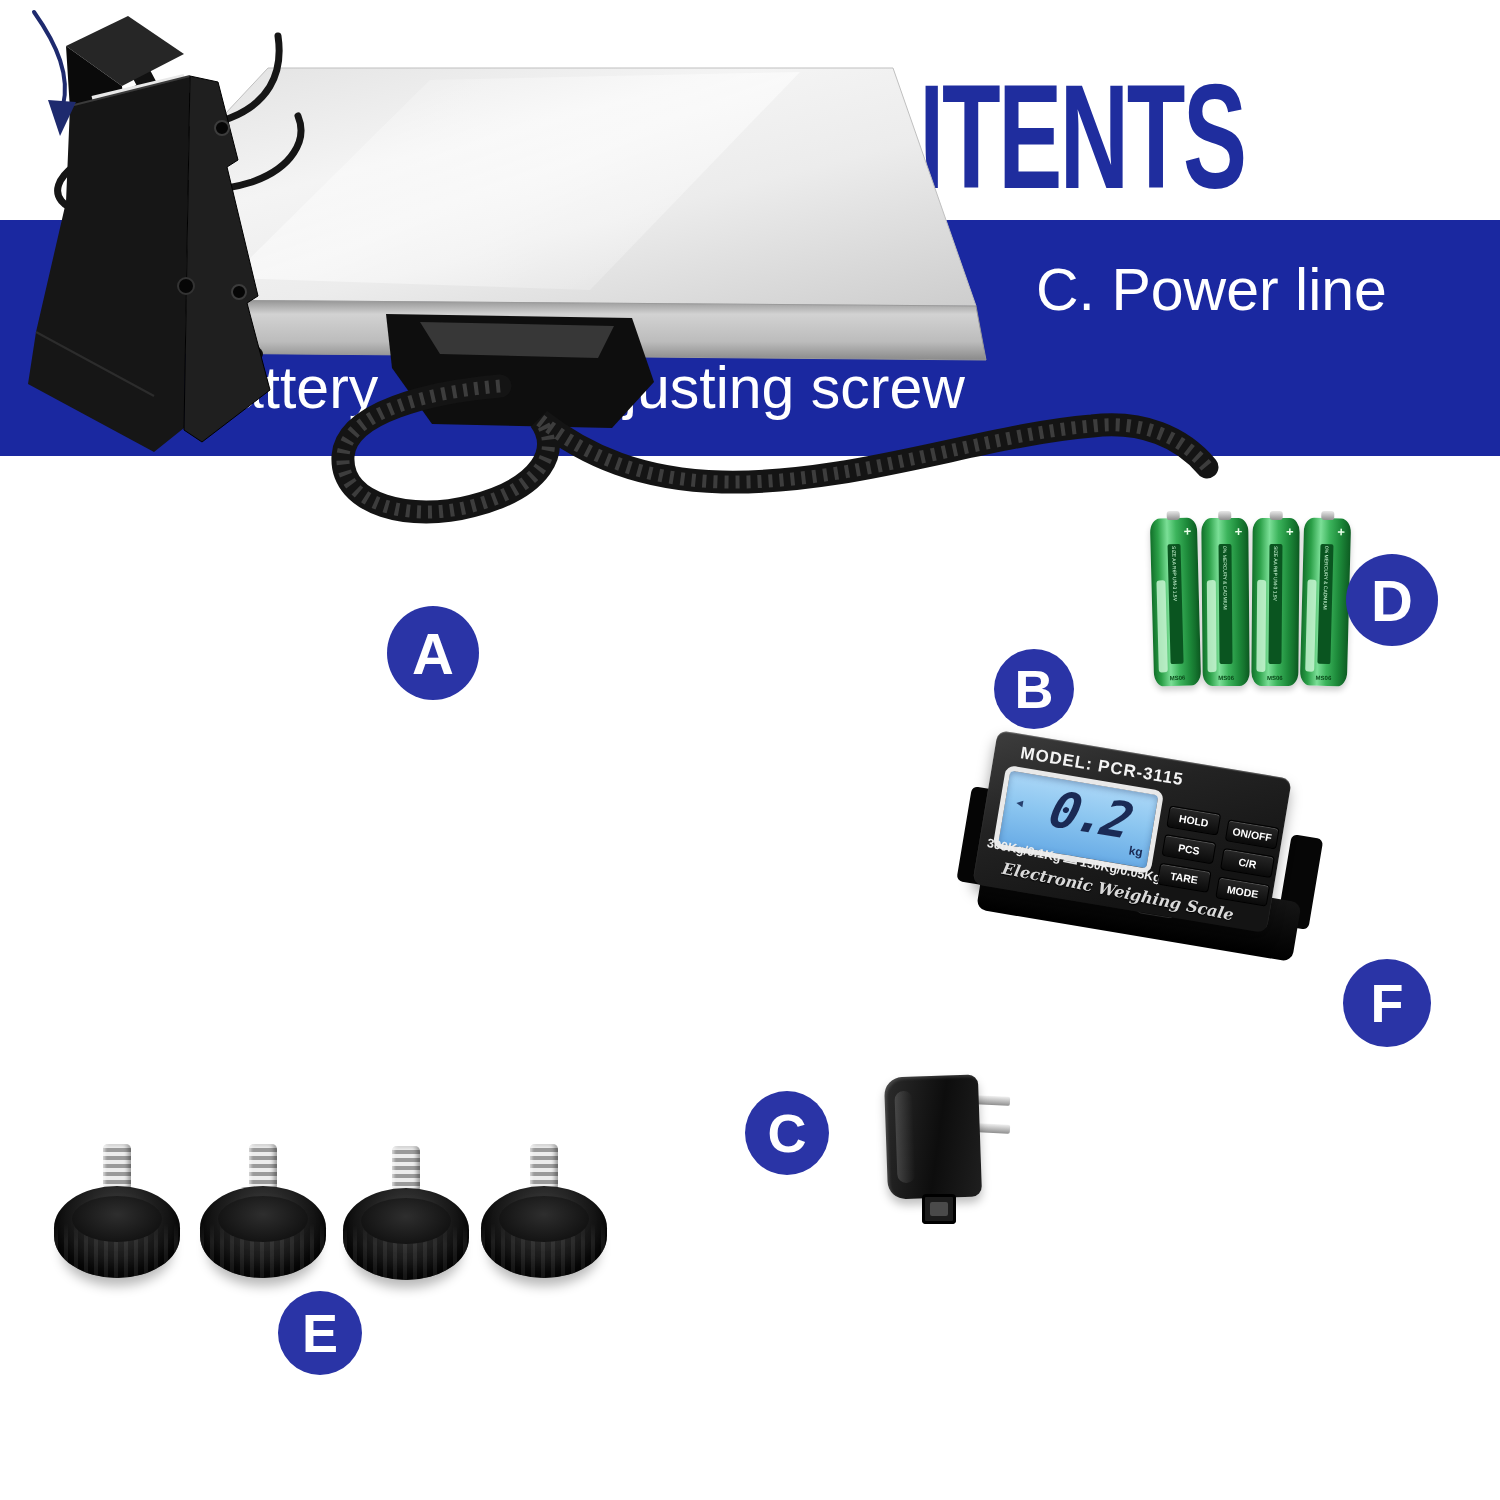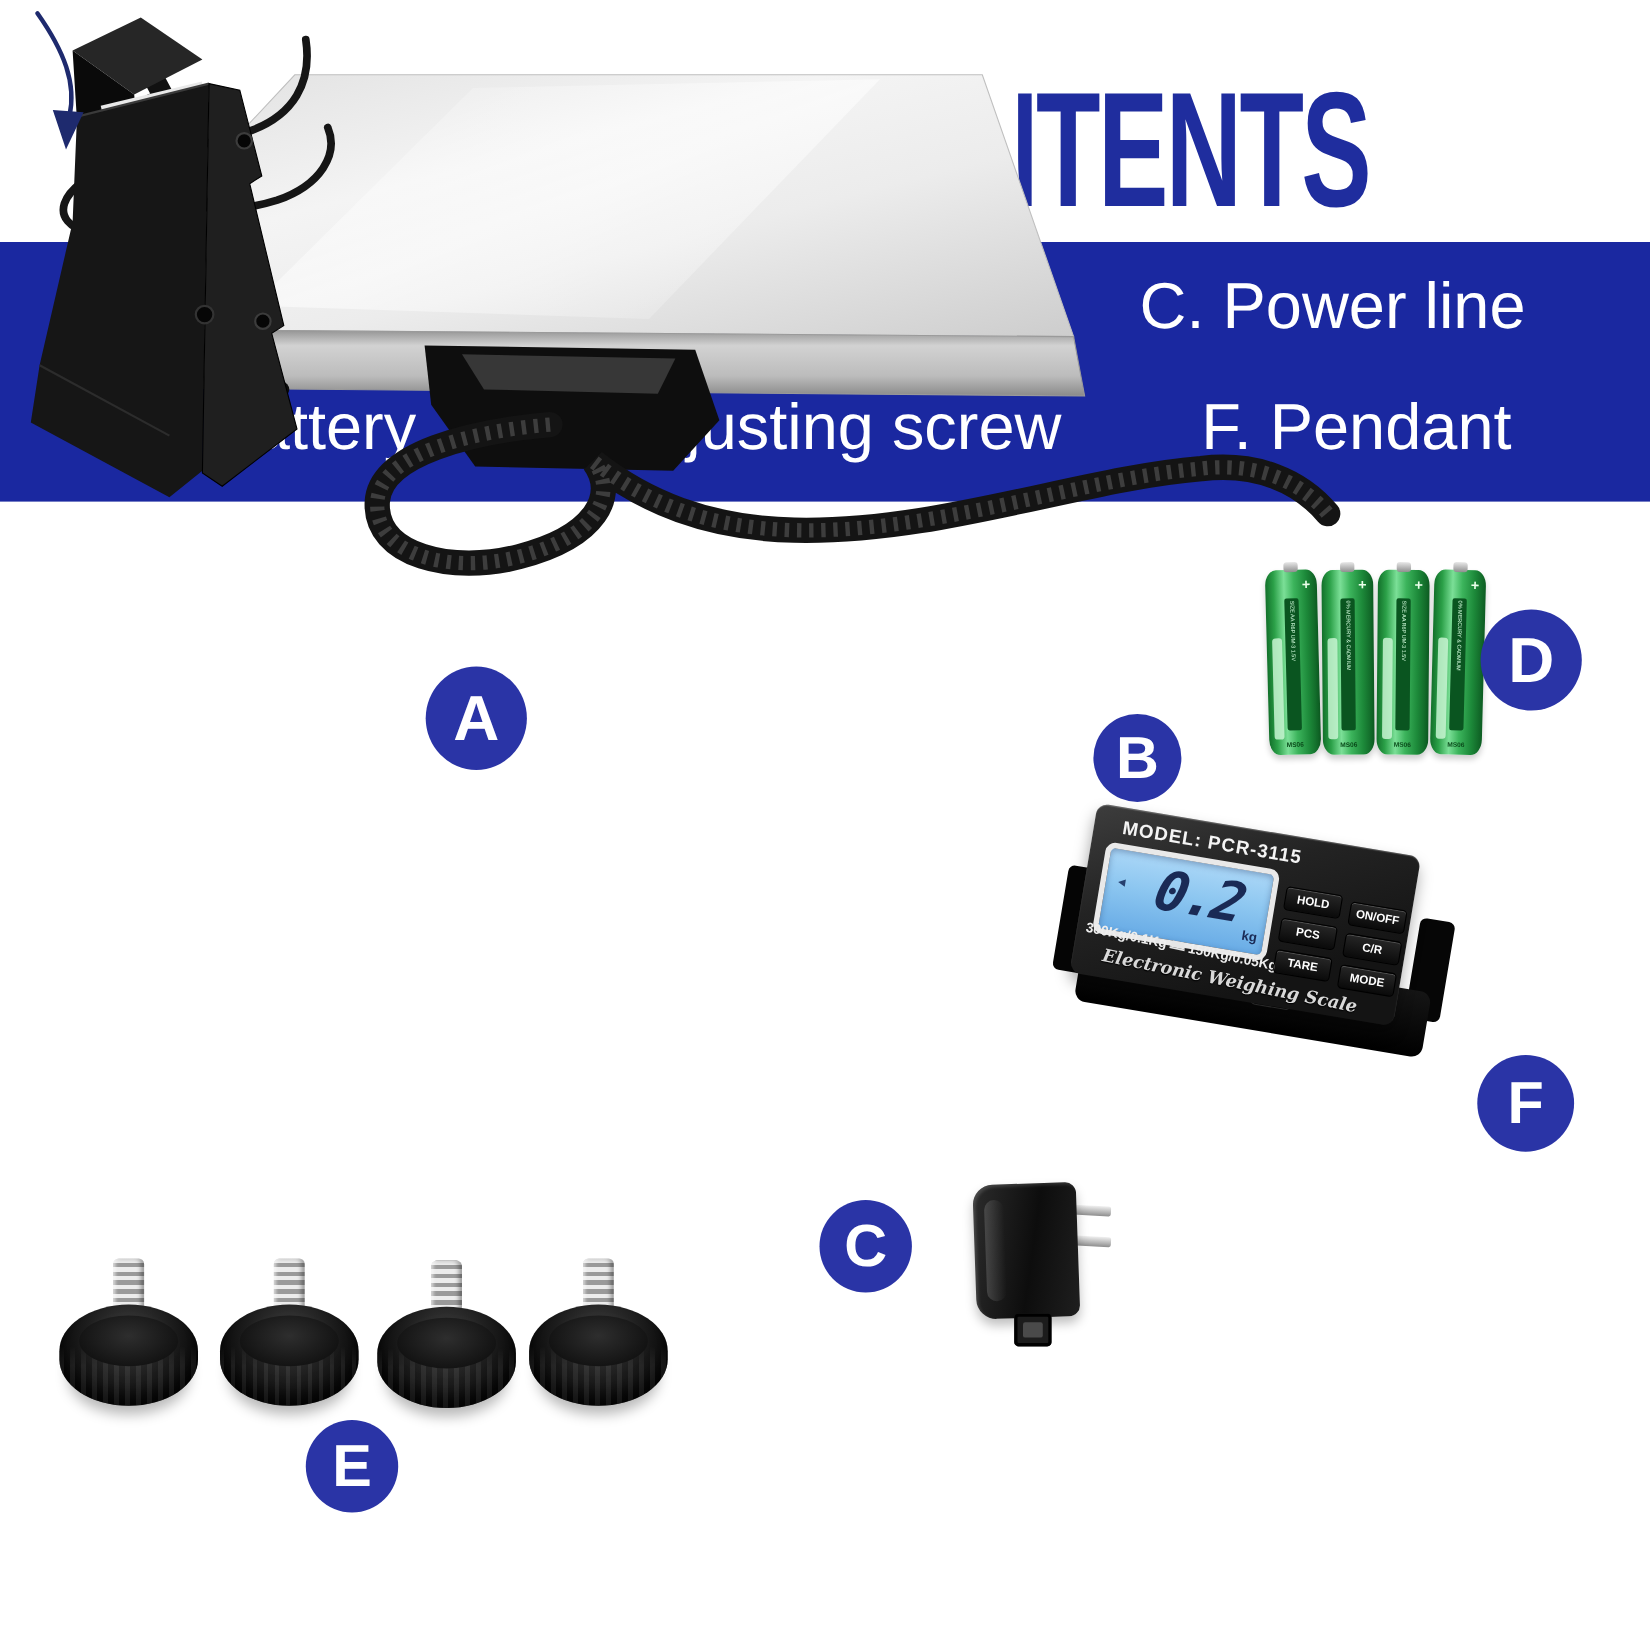--- a/index.html
+++ b/index.html
@@ -10,21 +10,21 @@
   
   .title{
     position:absolute;left:0;top:58px;width:1500px;height:132px;
     text-align:center;color:#1f2d9e;font-weight:700;font-size:120px;line-height:126px;
     letter-spacing:-3px;transform:scale(0.80,1.24);transform-origin:50% 0;
     white-space:nowrap;
   }
   
   .banner{position:absolute;left:0;top:220px;width:1500px;height:236px;background:#1a28a0;}
   .legend-label{position:absolute;color:#ffffff;font-size:59px;font-weight:400;white-space:nowrap;}
-  .lg-a{left:122px;top:36px;} .lg-b{left:452px;top:36px;} .lg-c{left:1036px;top:24px;}
+  .lg-a{left:122px;top:36px;} .lg-b{left:452px;top:36px;} .lg-c{left:1036px;top:36px;}
   .lg-d{left:116px;top:134px;} .lg-e{left:450px;top:134px;} .lg-f{left:1092px;top:134px;}
   
   .marker{
     position:absolute;border-radius:50%;background:#2a34a6;color:#fff;
     display:flex;align-items:center;justify-content:center;
     font-weight:700;font-size:54px;z-index:8;
   }
   .mk-a{left:387px;top:606px;width:92px;height:94px;font-size:58px;}
   .mk-b{left:994px;top:649px;width:80px;height:80px;}
   .mk-c{left:745px;top:1091px;width:84px;height:84px;}
@@ -152,21 +152,20 @@
 <body>
 
 <div class="title">PACKAGE CONTENTS</div>
 
 <div class="banner">
   <span class="legend-label lg-a">A. Scale</span>
   <span class="legend-label lg-b">B. Adapter</span>
   <span class="legend-label lg-c">C. Power line</span>
   <span class="legend-label lg-d">D. Battery</span>
   <span class="legend-label lg-e">E. Adajusting screw</span>
-  <span class="legend-label lg-f">F. Pendant</span>
 </div>
 
 <svg id="scale-svg" width="1320" height="560" viewBox="0 480 1320 560">
   <defs>
     <linearGradient id="platTop" x1="0" y1="0" x2="1" y2="1">
       <stop offset="0" stop-color="#dedede"></stop>
       <stop offset="0.38" stop-color="#f4f4f4"></stop>
       <stop offset="0.62" stop-color="#ececec"></stop>
       <stop offset="1" stop-color="#cdcdcd"></stop>
     </linearGradient>

